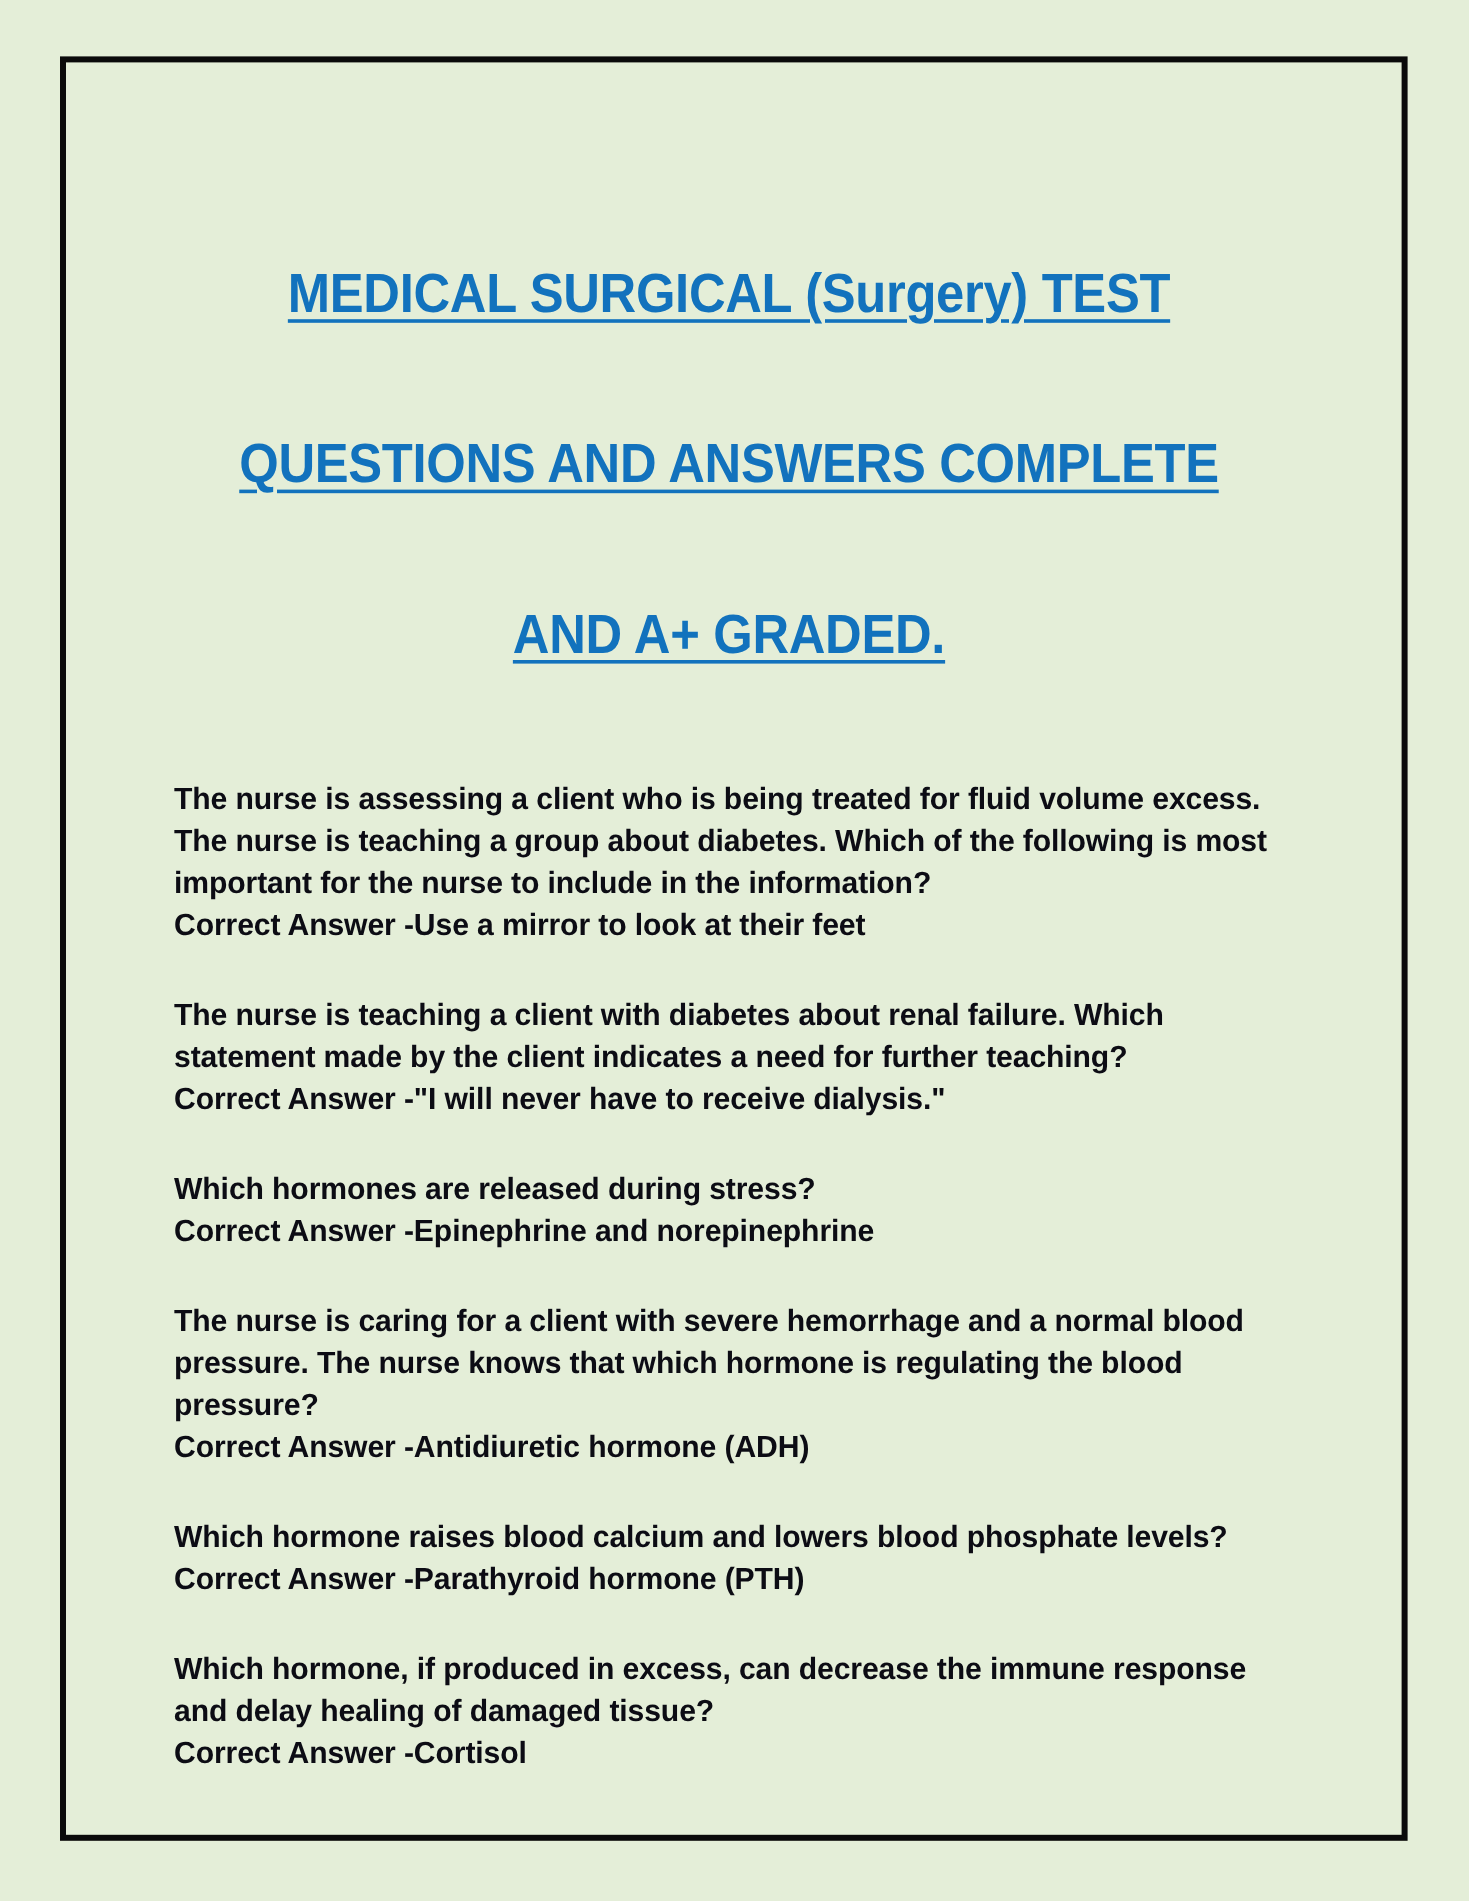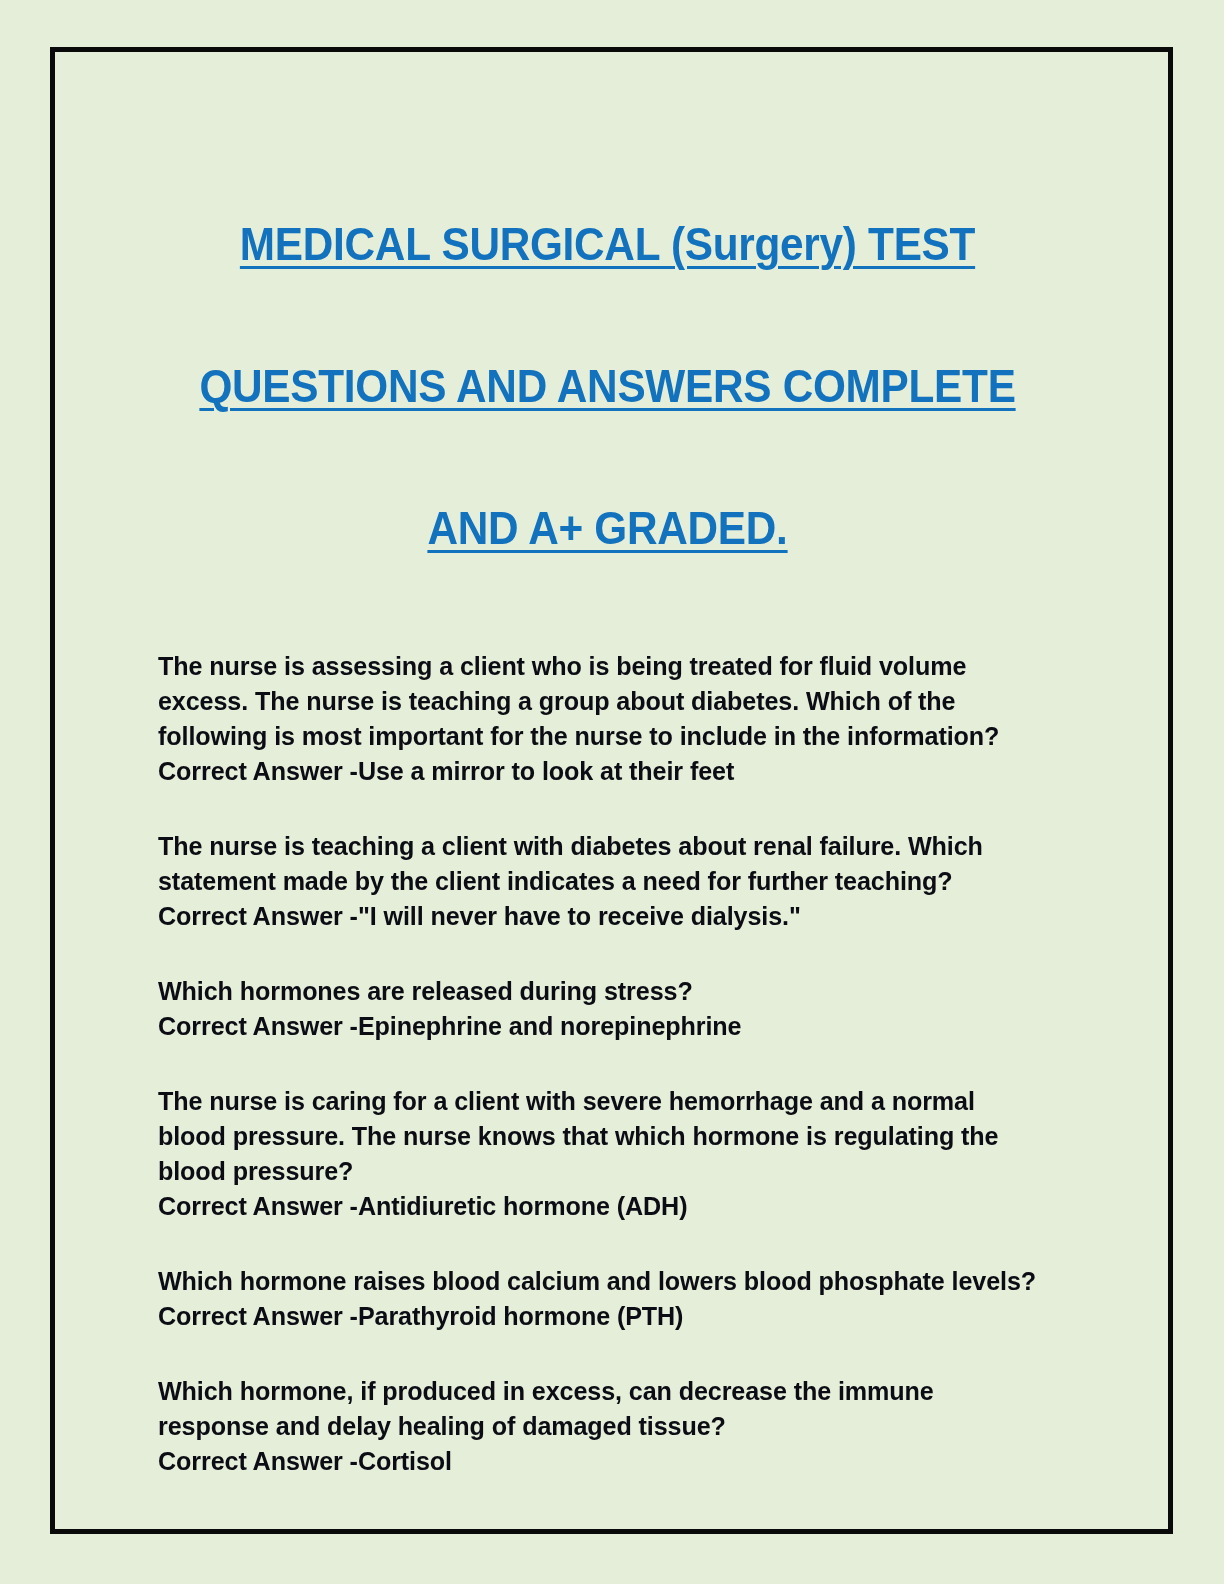--- a/index.html
+++ b/index.html
@@ -58,21 +58,21 @@
   .doc-title .tline {
     display: block;
   }
   .doc-title .tline > span {
     text-decoration: underline;
     text-decoration-thickness: 3px;
     text-underline-offset: 6px;
   }
 
   .qa-list {
-    margin: 13px;
+    margin: 0;
     padding: 0;
   }
 
   .qa-block {
     margin: 0 0 40px 0;
     color: #0c0c14;
     font-family: "Liberation Sans Narrow", "Liberation Sans", sans-serif;
     font-weight: bold;
     font-size: 25.5px;
     line-height: 35px;

